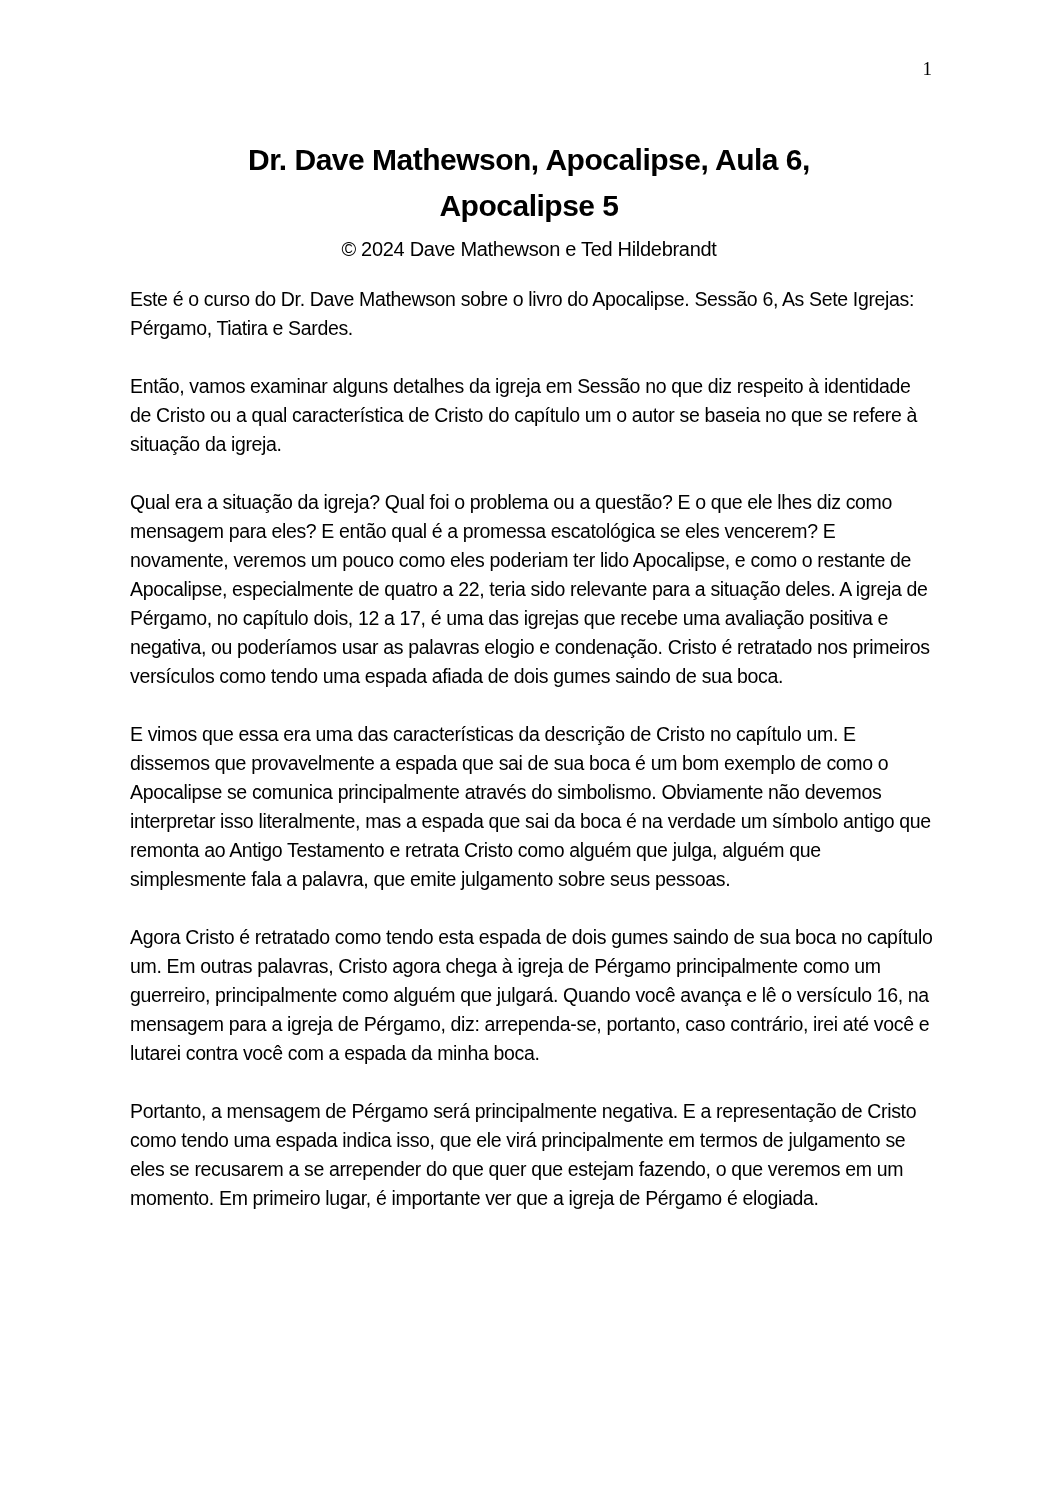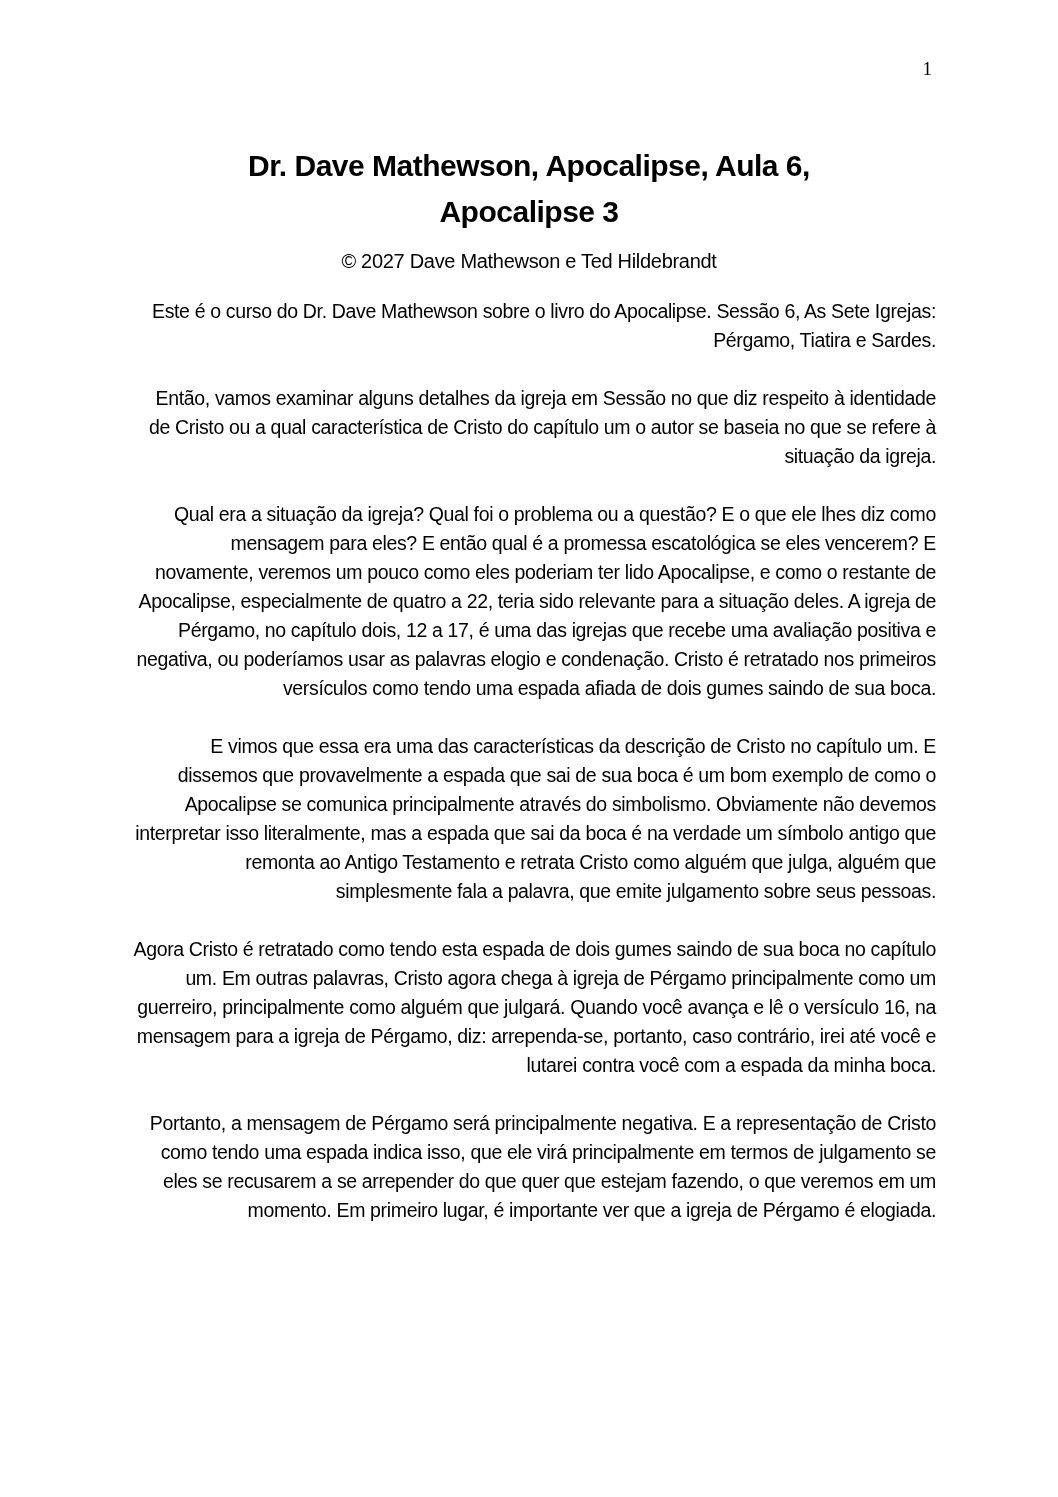--- a/index.html
+++ b/index.html
@@ -23,57 +23,57 @@
     right: 126px;
     font-family: "Liberation Serif", serif;
     font-size: 19px;
     color: #000000;
   }
   .doc-header {
     padding-top: 128px;
     text-align: center;
   }
   .doc-title {
-    margin: 15px;
+    margin: 9px;
     font-size: 30px;
     font-weight: 700;
     line-height: 46px;
     letter-spacing: -0.5px;
   }
   .doc-copyright {
     margin: 2px 0 0 0;
     font-size: 20px;
     font-weight: 400;
     letter-spacing: -0.3px;
   }
   .doc-body {
     width: 806px;
     margin: 24px 0 0 130px;
     font-size: 19.5px;
     line-height: 29px;
     letter-spacing: -0.35px;
-    text-align: right;
+    text-align: left;
   }
   .doc-body p {
     margin: 0 0 29px 0;
   }
 </style>
 </head>
 <body>
 
 <div class="page">
 
   <div class="page-number">1</div>
 
   <div class="doc-header">
     <h1 class="doc-title">
       <span>Dr. Dave Mathewson, Apocalipse, Aula 6,</span><br>
-      <span>Apocalipse 3</span>
+      <span>Apocalipse 5</span>
     </h1>
-    <p class="doc-copyright">© 2027 Dave Mathewson e Ted Hildebrandt</p>
+    <p class="doc-copyright">© 2024 Dave Mathewson e Ted Hildebrandt</p>
   </div>
 
   <div class="doc-body">
     <p>Este é o curso do Dr. Dave Mathewson sobre o livro do Apocalipse. Sessão 6, As Sete Igrejas: Pérgamo, Tiatira e Sardes.</p>
     <p>Então, vamos examinar alguns detalhes da igreja em Sessão no que diz respeito à identidade de Cristo ou a qual característica de Cristo do capítulo um o autor se baseia no que se refere à situação da igreja.</p>
     <p>Qual era a situação da igreja? Qual foi o problema ou a questão? E o que ele lhes diz como mensagem para eles? E então qual é a promessa escatológica se eles vencerem? E novamente, veremos um pouco como eles poderiam ter lido Apocalipse, e como o restante de Apocalipse, especialmente de quatro a 22, teria sido relevante para a situação deles. A igreja de Pérgamo, no capítulo dois, 12 a 17, é uma das igrejas que recebe uma avaliação positiva e negativa, ou poderíamos usar as palavras elogio e condenação. Cristo é retratado nos primeiros versículos como tendo uma espada afiada de dois gumes saindo de sua boca.</p>
     <p>E vimos que essa era uma das características da descrição de Cristo no capítulo um. E dissemos que provavelmente a espada que sai de sua boca é um bom exemplo de como o Apocalipse se comunica principalmente através do simbolismo. Obviamente não devemos interpretar isso literalmente, mas a espada que sai da boca é na verdade um símbolo antigo que remonta ao Antigo Testamento e retrata Cristo como alguém que julga, alguém que simplesmente fala a palavra, que emite julgamento sobre seus pessoas.</p>
     <p>Agora Cristo é retratado como tendo esta espada de dois gumes saindo de sua boca no capítulo um. Em outras palavras, Cristo agora chega à igreja de Pérgamo principalmente como um guerreiro, principalmente como alguém que julgará. Quando você avança e lê o versículo 16, na mensagem para a igreja de Pérgamo, diz: arrependa-se, portanto, caso contrário, irei até você e lutarei contra você com a espada da minha boca.</p>
     <p>Portanto, a mensagem de Pérgamo será principalmente negativa. E a representação de Cristo como tendo uma espada indica isso, que ele virá principalmente em termos de julgamento se eles se recusarem a se arrepender do que quer que estejam fazendo, o que veremos em um momento. Em primeiro lugar, é importante ver que a igreja de Pérgamo é elogiada.</p>
   </div>

